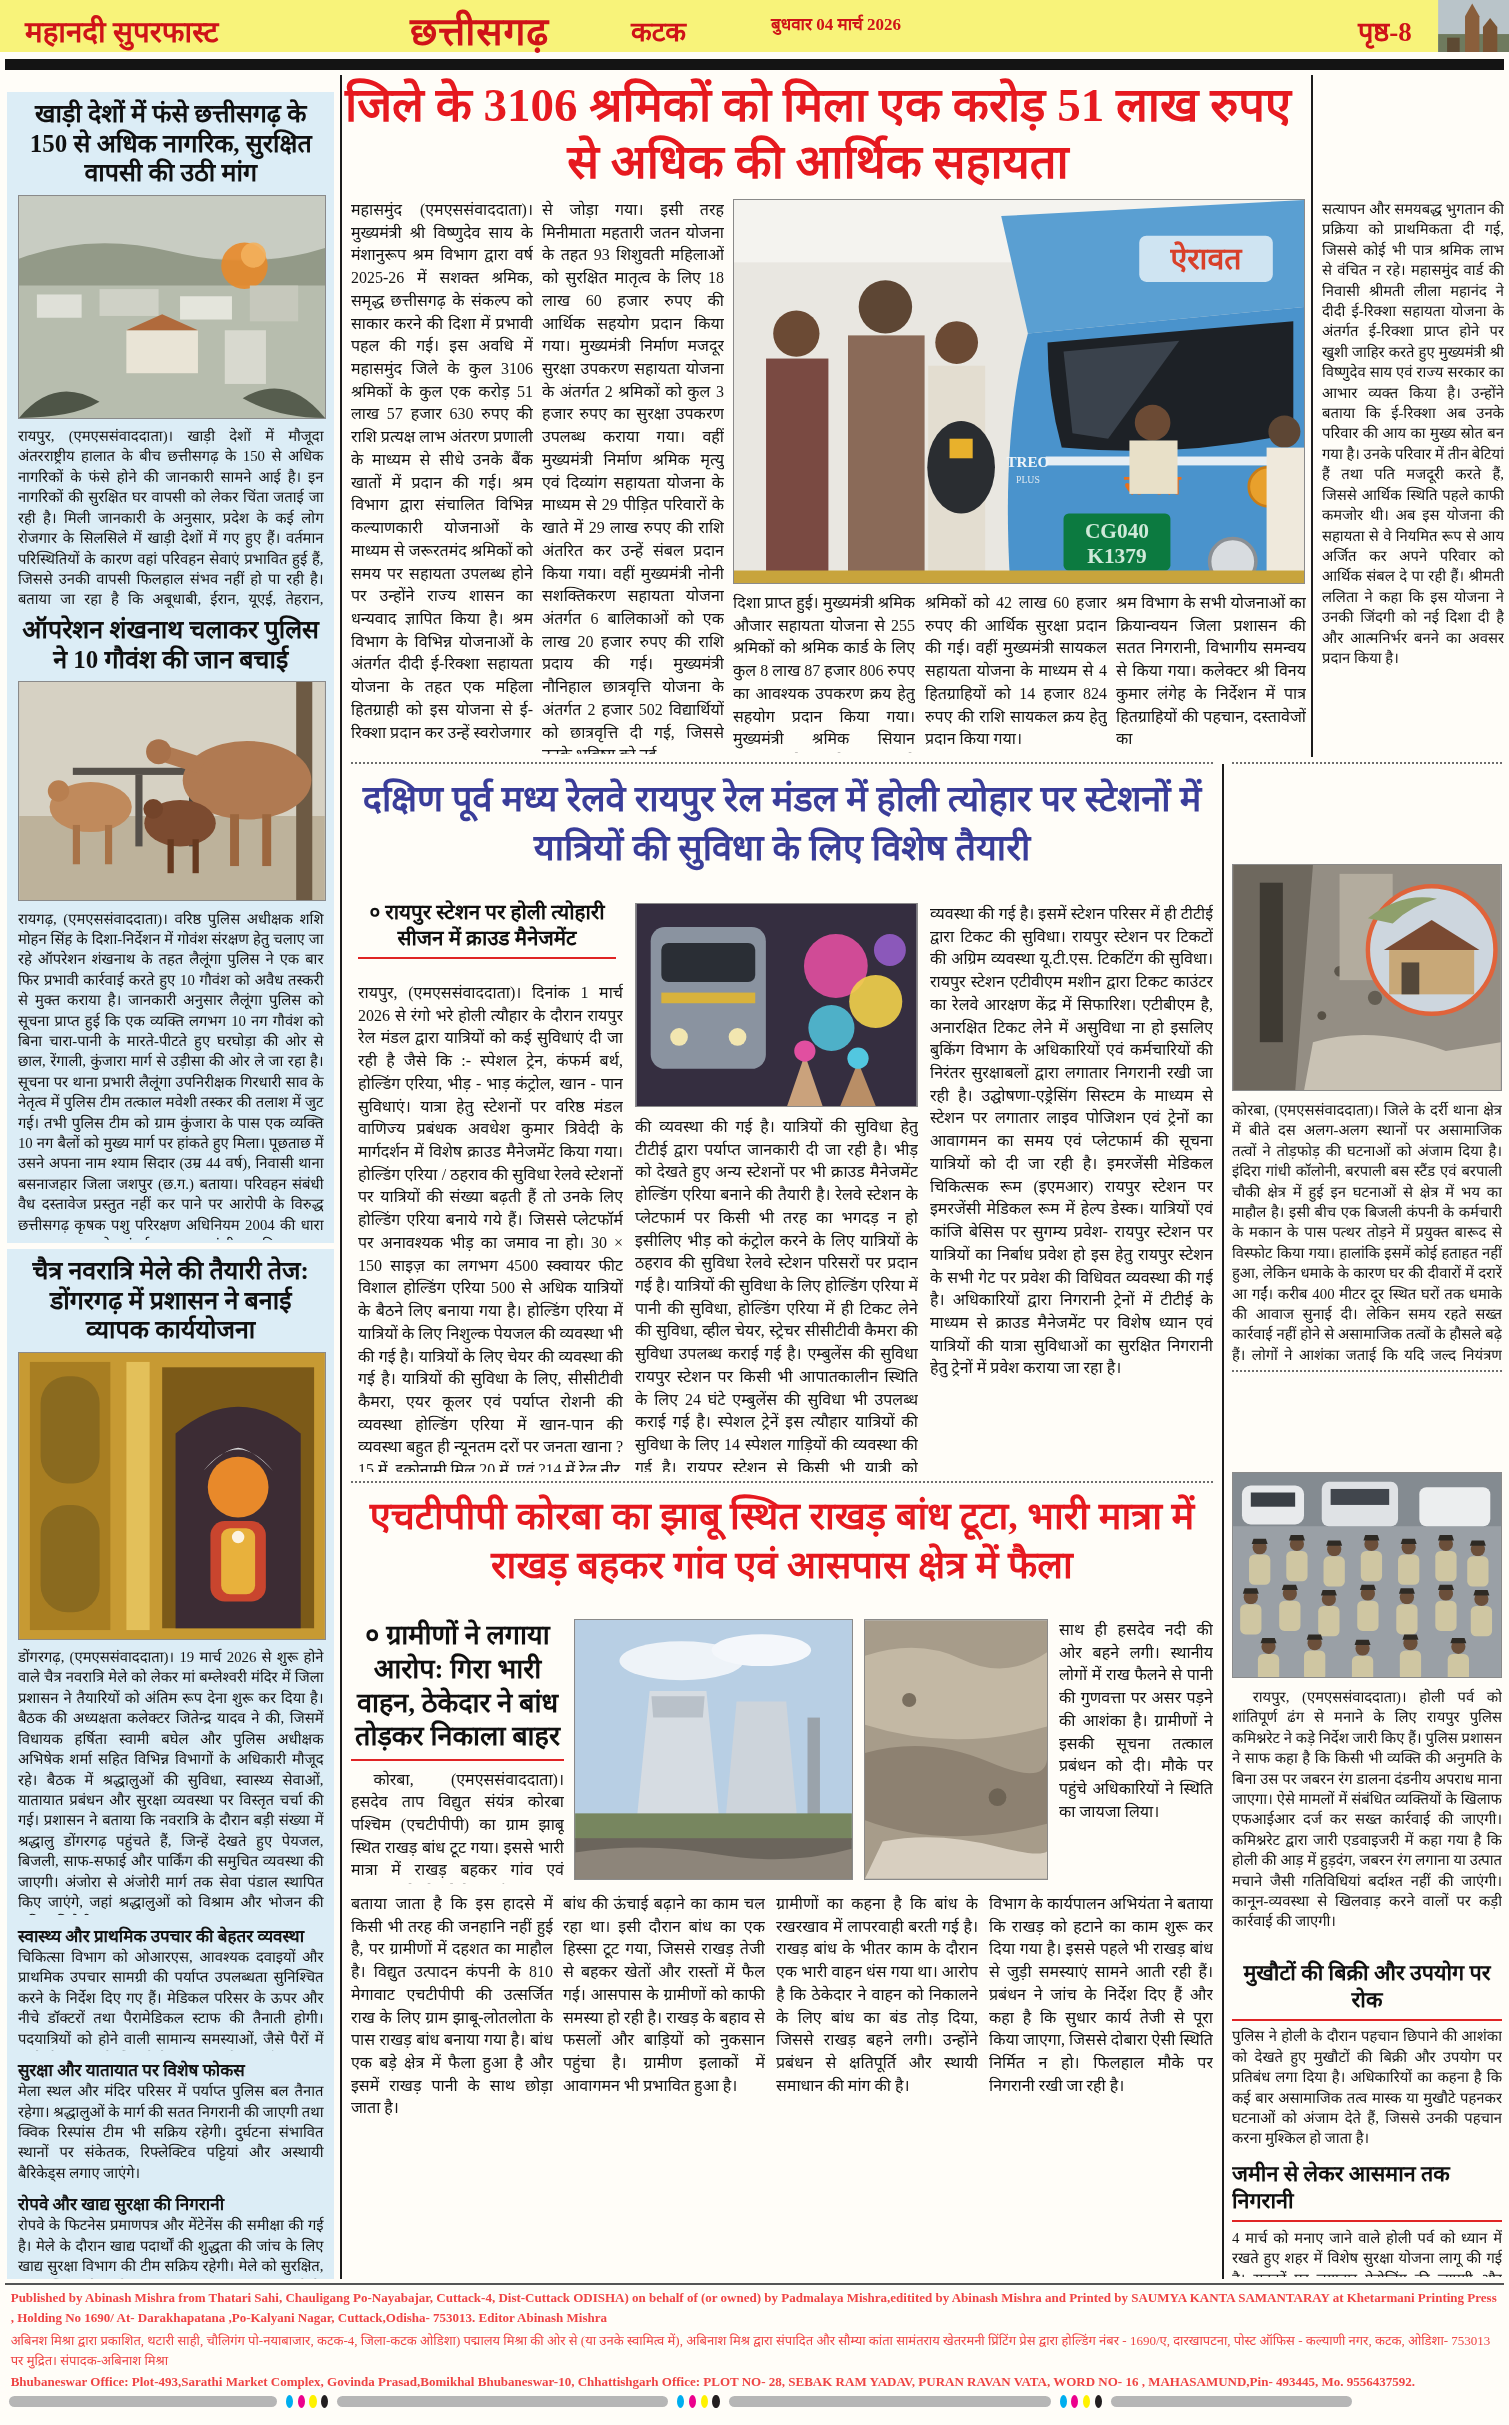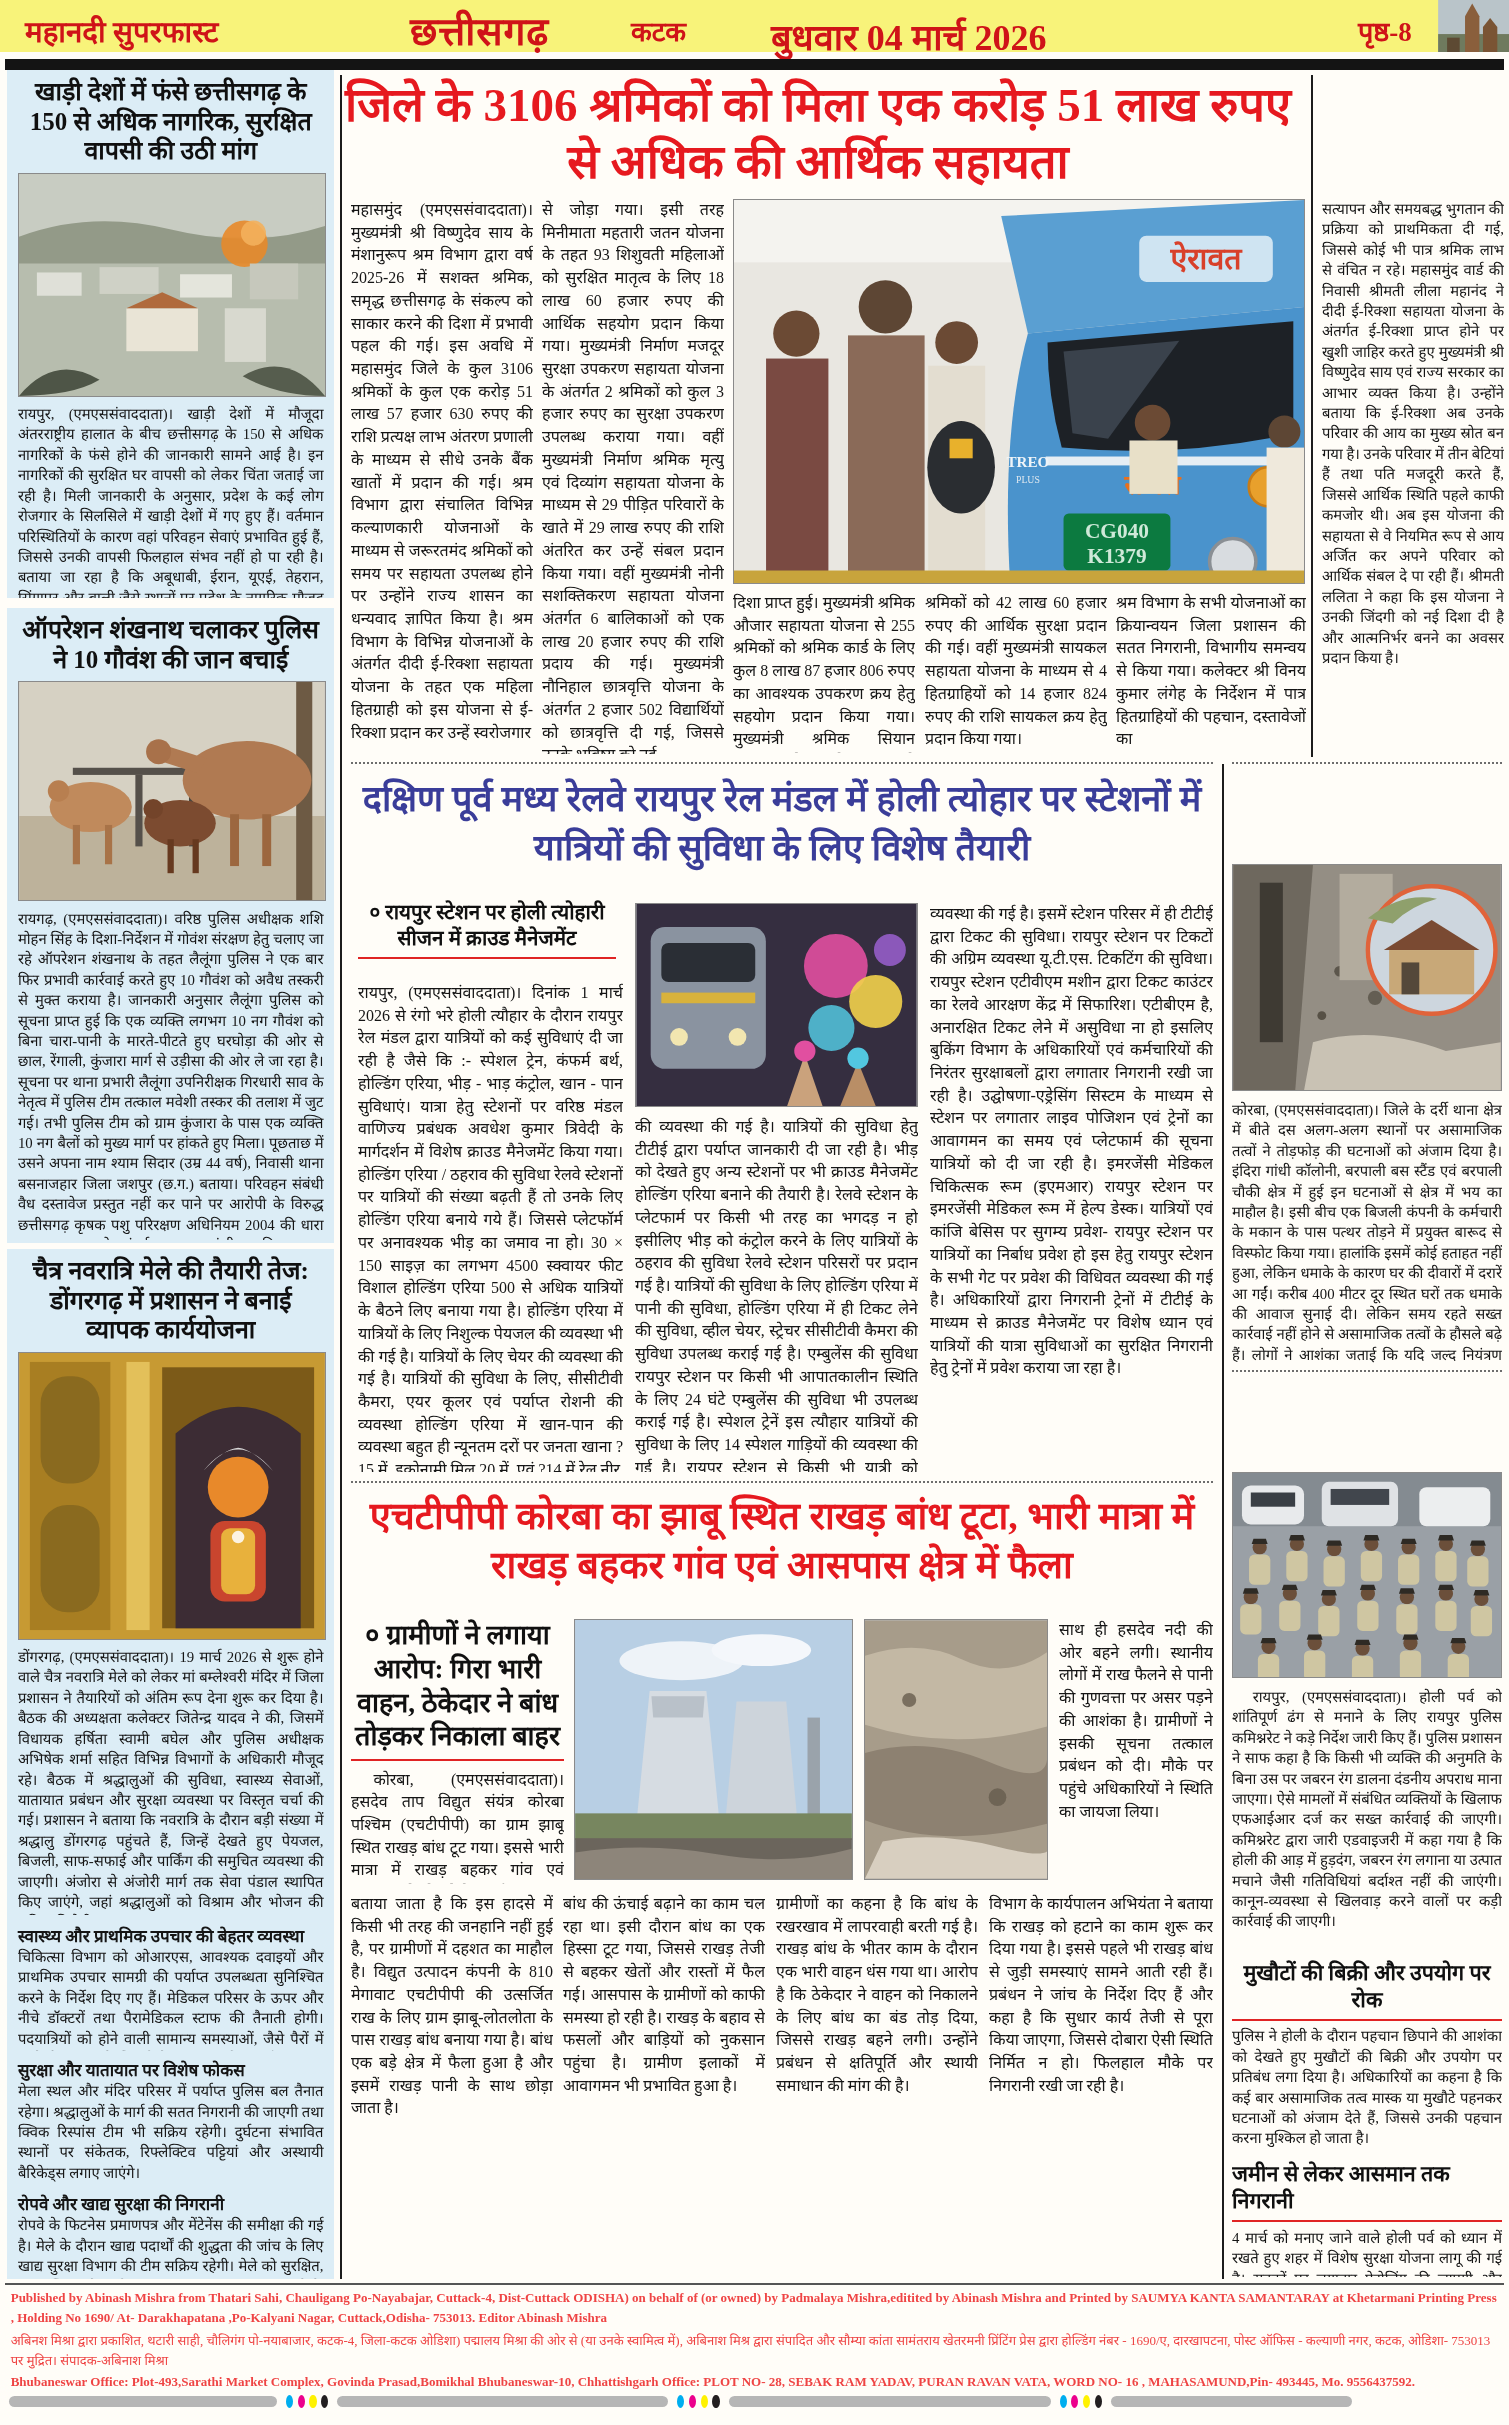--- a/index.html
+++ b/index.html
@@ -28,35 +28,35 @@
 </style>
 </head>
 <body>
 
 <div class="page">
 
   <div class="abs masthead" style="left:0;top:0;width:1510px;height:52px;">
     <span class="abs mh-red" style="left:25px;top:9.8px;font-size:29.5px;">महानदी सुपरफास्ट</span>
     <span class="abs mh-red" style="left:410px;top:2.7px;font-size:39px;letter-spacing:0.9px;">छत्तीसगढ़</span>
     <span class="abs mh-red" style="left:631px;top:11.6px;font-size:27px;">कटक</span>
-    <span class="abs mh-red" style="left:771px;top:11.6px;font-size:36px;">बुधवार  04  मार्च  2026</span>
+    <span class="abs mh-red" style="left:771px;top:11.6px;font-size:17px;">बुधवार  04  मार्च  2026</span>
     <span class="abs mh-red" style="left:1358px;top:11.6px;font-size:27px;">पृष्ठ-8</span>
     <div class="abs" style="left:1438px;top:0;width:72px;height:52px;">
       <svg viewBox="0 0 80 58" width="72" height="52">
         <rect width="80" height="58" fill="#b9c4c9"></rect>
         <rect y="38" width="80" height="20" fill="#6f7a5e"></rect>
         <path d="M30 58 L30 18 L38 4 L46 18 L46 58 Z" fill="#8a5f3c"></path>
         <path d="M50 58 L50 30 L58 20 L66 30 L66 58 Z" fill="#7a5434"></path>
         <rect x="10" y="42" width="14" height="16" fill="#5d4a33"></rect>
       </svg>
     </div>
   </div>
   <div class="abs" style="left:5.4px;top:59px;width:1499px;height:10.7px;background:#141414;"></div>
 
-  <div class="abs box" style="left:7.2px;top:70px;width:327px;height:528px;">
+  <div class="abs box" style="left:7.2px;top:92px;width:327px;height:528px;">
     <div class="hl" style="font-size:25px;">खाड़ी देशों में फंसे छत्तीसगढ़ के 150 से अधिक नागरिक, सुरक्षित वापसी की उठी मांग</div>
     <div class="photo" style="width:306px;height:222px;margin:7.2px auto 7.2px;">
       <svg viewBox="0 0 342 248">
         <rect width="342" height="248" fill="#b7bdae"></rect>
         <rect y="0" width="342" height="70" fill="#c8ccc2"></rect>
         <path d="M0 70 Q80 40 170 62 T342 58 L342 100 L0 100 Z" fill="#939a88"></path>
         <circle cx="252" cy="78" r="26" fill="#e8892a" opacity="0.9"></circle>
         <circle cx="262" cy="66" r="14" fill="#f3b05c" opacity="0.9"></circle>
         <rect x="20" y="110" width="50" height="26" fill="#dfe0d8"></rect>
         <rect x="90" y="104" width="66" height="30" fill="#cfd1c6"></rect>

